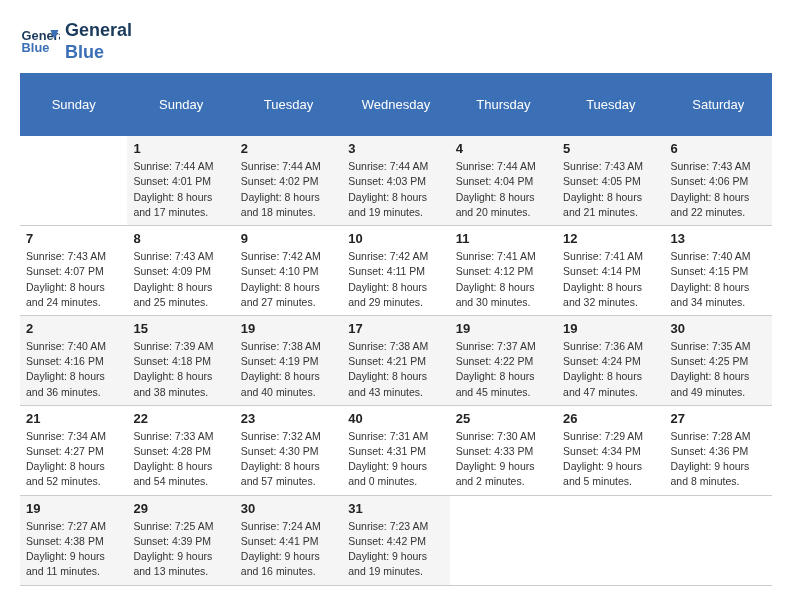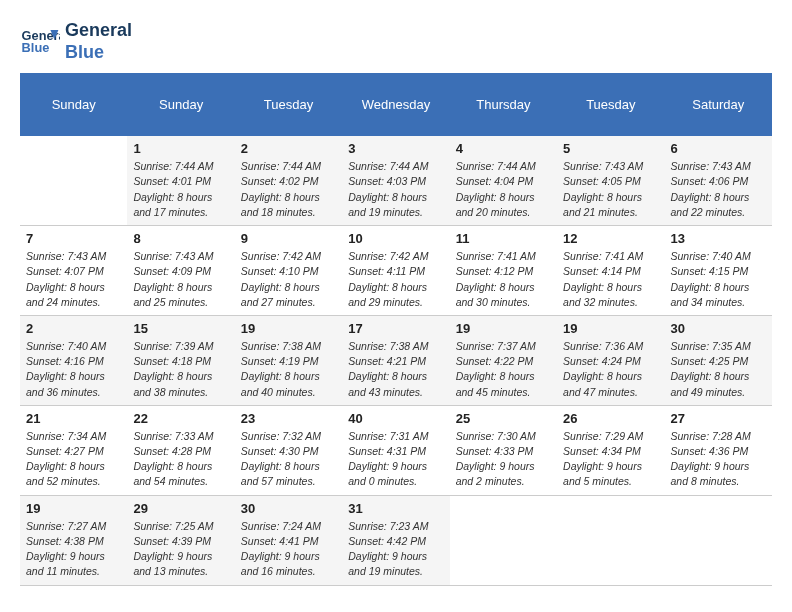--- a/index.html
+++ b/index.html
@@ -81,21 +81,20 @@
       font-size: 13px;
       font-weight: bold;
       color: #222;
       display: block;
       margin-bottom: 3px;
     }
     .day-info {
       font-size: 10.5px;
       line-height: 1.45;
       color: #333;
-      font-style: italic;
     }
     td.empty { background: #fff; }
   </style>
 </head>
 <body>
 
 <div class="header">
   <div class="logo">
     <svg class="logo-icon" viewBox="0 0 50 50">
       <text x="2" y="22" font-size="16" font-weight="bold" fill="#1a3a5c">General</text>

